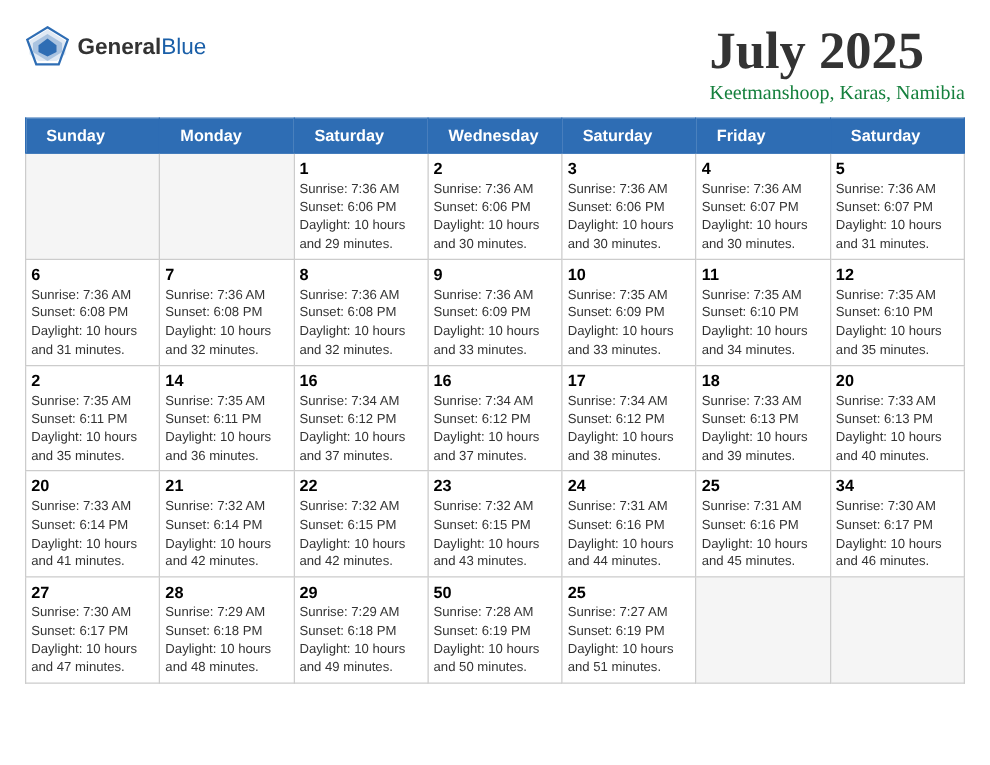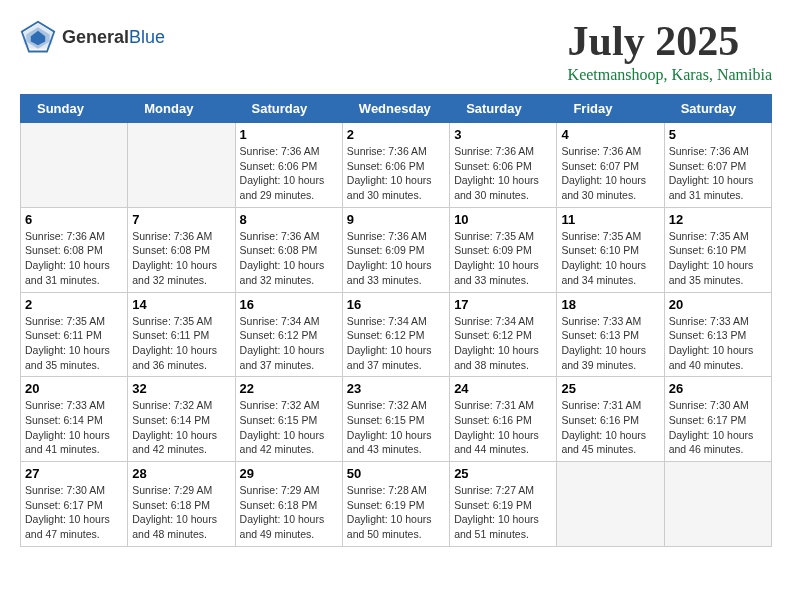--- a/index.html
+++ b/index.html
@@ -217,41 +217,41 @@
           <span class="day-num">20</span>
           <div class="day-info">Sunrise: 7:33 AM<br>Sunset: 6:13 PM<br>Daylight: 10 hours and 40 minutes.</div>
         </td>
       </tr>
       <tr>
         <td>
           <span class="day-num">20</span>
           <div class="day-info">Sunrise: 7:33 AM<br>Sunset: 6:14 PM<br>Daylight: 10 hours and 41 minutes.</div>
         </td>
         <td>
-          <span class="day-num">32</span>
+          <span class="day-num">21</span>
           <div class="day-info">Sunrise: 7:32 AM<br>Sunset: 6:14 PM<br>Daylight: 10 hours and 42 minutes.</div>
         </td>
         <td>
           <span class="day-num">22</span>
           <div class="day-info">Sunrise: 7:32 AM<br>Sunset: 6:15 PM<br>Daylight: 10 hours and 42 minutes.</div>
         </td>
         <td>
           <span class="day-num">23</span>
           <div class="day-info">Sunrise: 7:32 AM<br>Sunset: 6:15 PM<br>Daylight: 10 hours and 43 minutes.</div>
         </td>
         <td>
           <span class="day-num">24</span>
           <div class="day-info">Sunrise: 7:31 AM<br>Sunset: 6:16 PM<br>Daylight: 10 hours and 44 minutes.</div>
         </td>
         <td>
           <span class="day-num">25</span>
           <div class="day-info">Sunrise: 7:31 AM<br>Sunset: 6:16 PM<br>Daylight: 10 hours and 45 minutes.</div>
         </td>
         <td>
-          <span class="day-num">26</span>
+          <span class="day-num">34</span>
           <div class="day-info">Sunrise: 7:30 AM<br>Sunset: 6:17 PM<br>Daylight: 10 hours and 46 minutes.</div>
         </td>
       </tr>
       <tr>
         <td>
           <span class="day-num">27</span>
           <div class="day-info">Sunrise: 7:30 AM<br>Sunset: 6:17 PM<br>Daylight: 10 hours and 47 minutes.</div>
         </td>
         <td>
           <span class="day-num">28</span>

